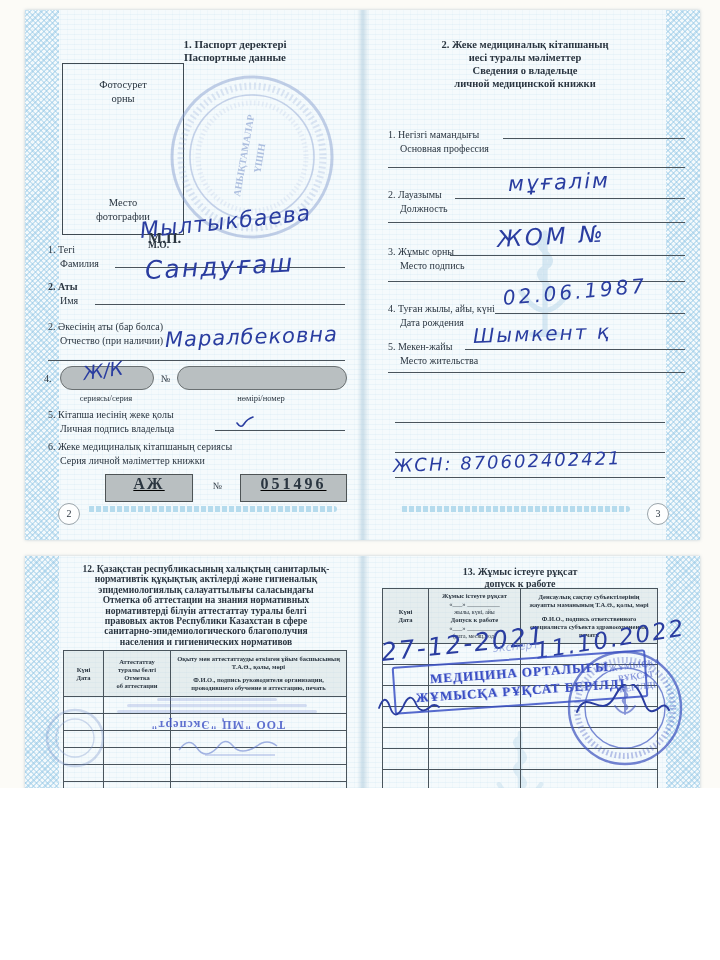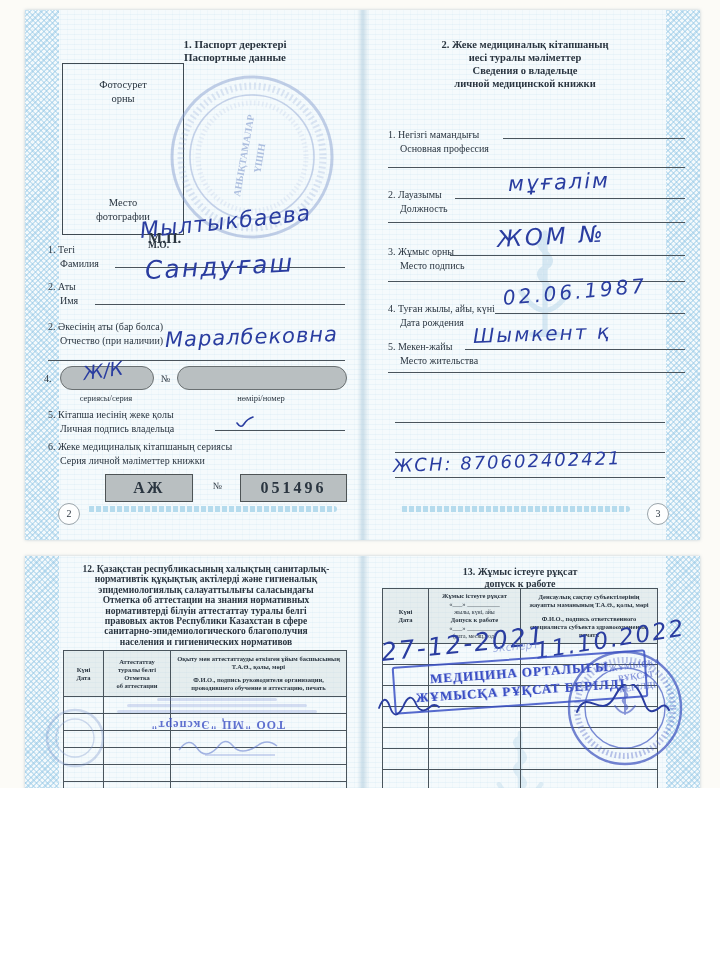--- a/index.html
+++ b/index.html
@@ -20,21 +20,21 @@
     background:linear-gradient(90deg, rgba(255,255,255,0), rgba(170,200,218,.55), rgba(255,255,255,0));}
   .pt{color:#2a3540;}
   .b{font-weight:bold;}
   .c{text-align:center;}
   .lb{position:absolute;font-size:10px;line-height:13.5px;color:#2a3540;white-space:nowrap;}
   .fl{position:absolute;border-bottom:1px solid #4a545c;}
   .hw{position:absolute;font-family:"DejaVu Sans",sans-serif;font-style:italic;color:#2a3da0;
       white-space:nowrap;transform-origin:left center;}
   .oval{position:absolute;background:#b9bfc1;border:1px solid #6a7072;border-radius:12px;}
   .gbox{position:absolute;background:#b9bfc1;border:1.5px solid #4e5456;display:flex;
-        align-items:center;justify-content:center;}
+        justify-content:center;text-decoration:underline;}
   .pgnum{position:absolute;width:20px;height:20px;border:1px solid #9aa4aa;border-radius:50%;
         background:#fdfefe;text-align:center;line-height:20px;font-size:10px;color:#2a3540;}
   .band{position:absolute;height:6px;background:#b5dbed;border-radius:3px;
         background-image:repeating-linear-gradient(90deg, rgba(255,255,255,.8) 0 2px, transparent 2px 7px);}
   table{border-collapse:collapse;table-layout:fixed;}
   td,th{border:1px solid #49545c;padding:0;vertical-align:middle;font-weight:bold;color:#2a3540;}
   th{background:rgba(200,212,212,.35);}
   .th-small{font-size:6.5px;line-height:8px;text-align:center;font-weight:bold;}
   .stamp-ink{color:#3a4ec4;}
   .blurline{position:absolute;height:3px;background:rgba(95,120,205,.28);border-radius:2px;filter:blur(.4px);}
@@ -72,21 +72,21 @@
       <circle cx="85" cy="85" r="54" fill="none" stroke="#7f98cc" stroke-width="5" opacity=".18" stroke-dasharray="1.6 2.4"></circle>
       <text x="85" y="80" text-anchor="middle" transform="rotate(-80 85 85)" font-size="10" font-weight="bold" fill="#7f98cc" opacity=".8">АНЫҚТАМАЛАР</text>
       <text x="85" y="96" text-anchor="middle" transform="rotate(-80 85 85)" font-size="10" font-weight="bold" fill="#7f98cc" opacity=".8">ҮШІН</text>
     </svg>
 
     <div class="lb" style="left:23px;top:233px;">1. Тегі</div>
     <div class="lb" style="left:35px;top:247px;">Фамилия</div>
     <div class="fl" style="left:90px;top:257px;width:230px;"></div>
     <div class="hw" style="left:115px;top:208px;font-size:22px;transform:rotate(-6deg);letter-spacing:1px;">Мылтыкбаева</div>
 
-    <div class="lb" style="left:23px;top:270px;">2. Аты</div>
+    <div class="lb" style="left:23px;top:270px;font-weight:bold;">2. Аты</div>
     <div class="lb" style="left:35px;top:284px;">Имя</div>
     <div class="fl" style="left:70px;top:294px;width:250px;"></div>
     <div class="hw" style="left:120px;top:246px;font-size:25px;transform:rotate(-3deg);letter-spacing:2px;">Сандуғаш</div>
 
     <div class="lb" style="left:23px;top:310px;">2. Әкесінің аты (бар болса)</div>
     <div class="lb" style="left:35px;top:324px;">Отчество (при наличии)</div>
     <div class="fl" style="left:23px;top:350px;width:297px;"></div>
     <div class="hw" style="left:140px;top:318px;font-size:21px;transform:rotate(-2deg);letter-spacing:1px;">Маралбековна</div>
 
     <div class="lb" style="left:19px;top:362px;">4.</div>

